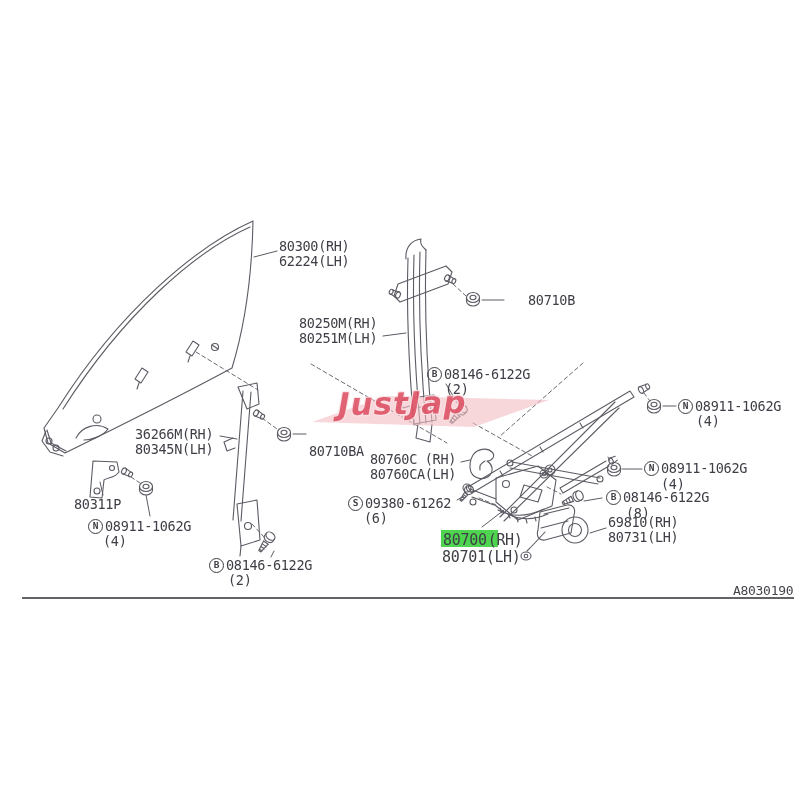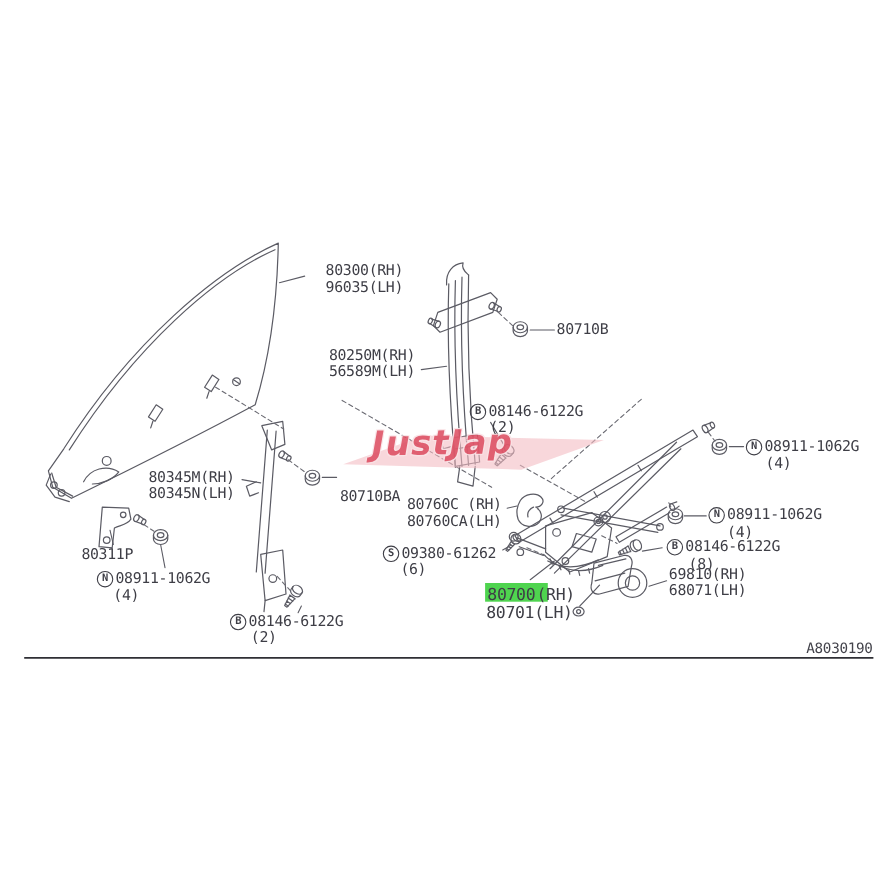--- a/index.html
+++ b/index.html
@@ -231,39 +231,39 @@
 
   <polygon class="wm-shape" points="312,422 386,396 549,400 474,427" fill="#f3bdc3"></polygon>
 
   <rect x="441" y="530" width="57" height="17" stroke="none" fill="#4fd44f"></rect>
 
   <line class="rule" x1="22" y1="598" x2="794" y2="598"></line>
 </svg>
 
 <div class="wmtext">JustJap</div>
 
-<div class="lbl" style="left:296px;top:239px"><span>80300(RH)</span><br><span>96035(LH)</span></div>
-
-<div class="lbl" style="left:299px;top:316px"><span>80250M(RH)</span><br><span>56589M(LH)</span></div>
-
-<div class="lbl" style="left:506px;top:293px"><span>80710B</span></div>
+<div class="lbl" style="left:279px;top:239px"><span>80300(RH)</span><br><span>62224(LH)</span></div>
+
+<div class="lbl" style="left:299px;top:316px"><span>80250M(RH)</span><br><span>80251M(LH)</span></div>
+
+<div class="lbl" style="left:528px;top:293px"><span>80710B</span></div>
 
 <div class="lbl comp" style="left:427px;top:367px">
   <span class="circ">B</span>
   <span>08146-6122G</span>
 </div>
 <div class="lbl" style="left:445px;top:382px">(2)</div>
 
 <div class="lbl comp" style="left:678px;top:399px">
   <span class="circ">N</span>
   <span>08911-1062G</span>
 </div>
 <div class="lbl" style="left:696px;top:414px">(4)</div>
 
-<div class="lbl" style="left:135px;top:427px"><span>80345M(RH)</span><br><span>80345N(LH)</span></div>
+<div class="lbl" style="left:135px;top:427px"><span>36266M(RH)</span><br><span>80345N(LH)</span></div>
 
 <div class="lbl" style="left:309px;top:444px"><span>80710BA</span></div>
 
 <div class="lbl" style="left:370px;top:452px"><span>80760C (RH)</span><br><span>80760CA(LH)</span></div>
 
 <div class="lbl comp" style="left:644px;top:461px">
   <span class="circ">N</span>
   <span>08911-1062G</span>
 </div>
 <div class="lbl" style="left:661px;top:477px">(4)</div>
@@ -275,21 +275,21 @@
 <div class="lbl" style="left:626px;top:506px">(8)</div>
 
 <div class="lbl comp" style="left:348px;top:496px">
   <span class="circ">S</span>
   <span>09380-61262</span>
 </div>
 <div class="lbl" style="left:364px;top:511px">(6)</div>
 
 <div class="lbl lbl-big" style="left:442px;top:532px"><span class="hl-part">80700</span><span>(RH)</span><br><span>80701(LH)</span></div>
 
-<div class="lbl" style="left:608px;top:515px"><span>69810(RH)</span><br><span>68071(LH)</span></div>
+<div class="lbl" style="left:608px;top:515px"><span>69810(RH)</span><br><span>80731(LH)</span></div>
 
 <div class="lbl" style="left:74px;top:497px"><span>80311P</span></div>
 
 <div class="lbl comp" style="left:88px;top:519px">
   <span class="circ">N</span>
   <span>08911-1062G</span>
 </div>
 <div class="lbl" style="left:103px;top:534px">(4)</div>
 
 <div class="lbl comp" style="left:209px;top:558px">

